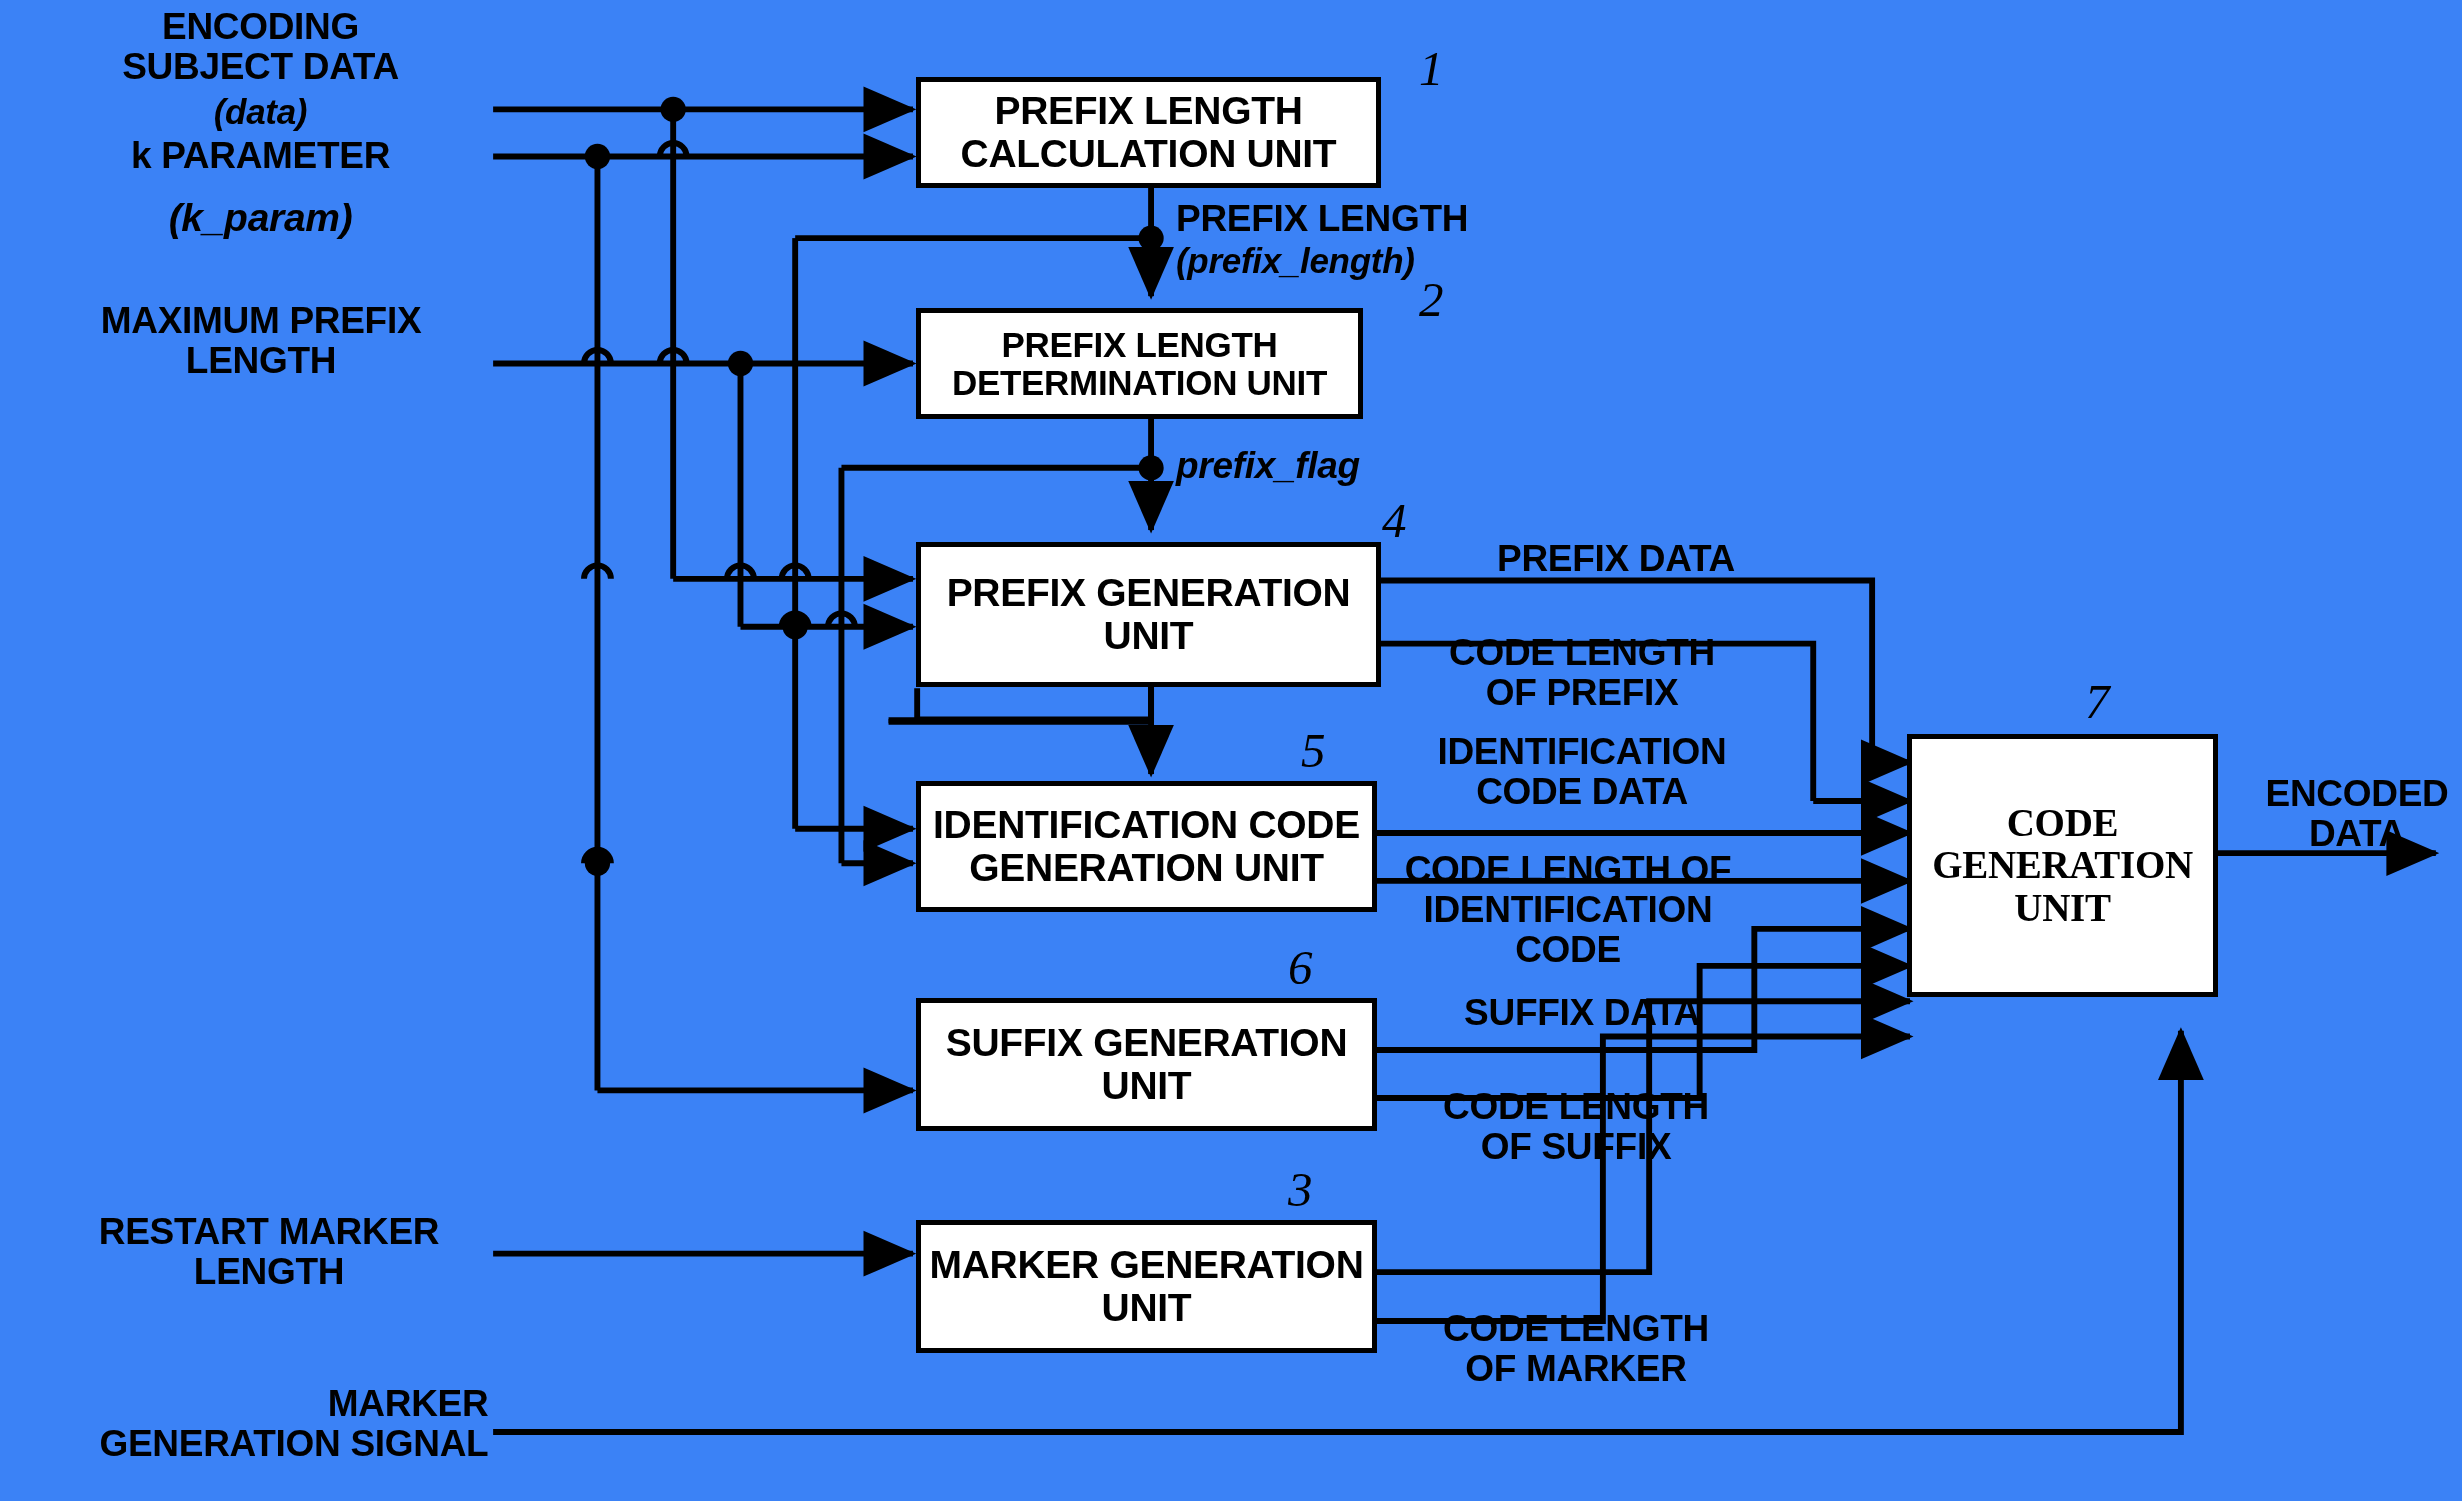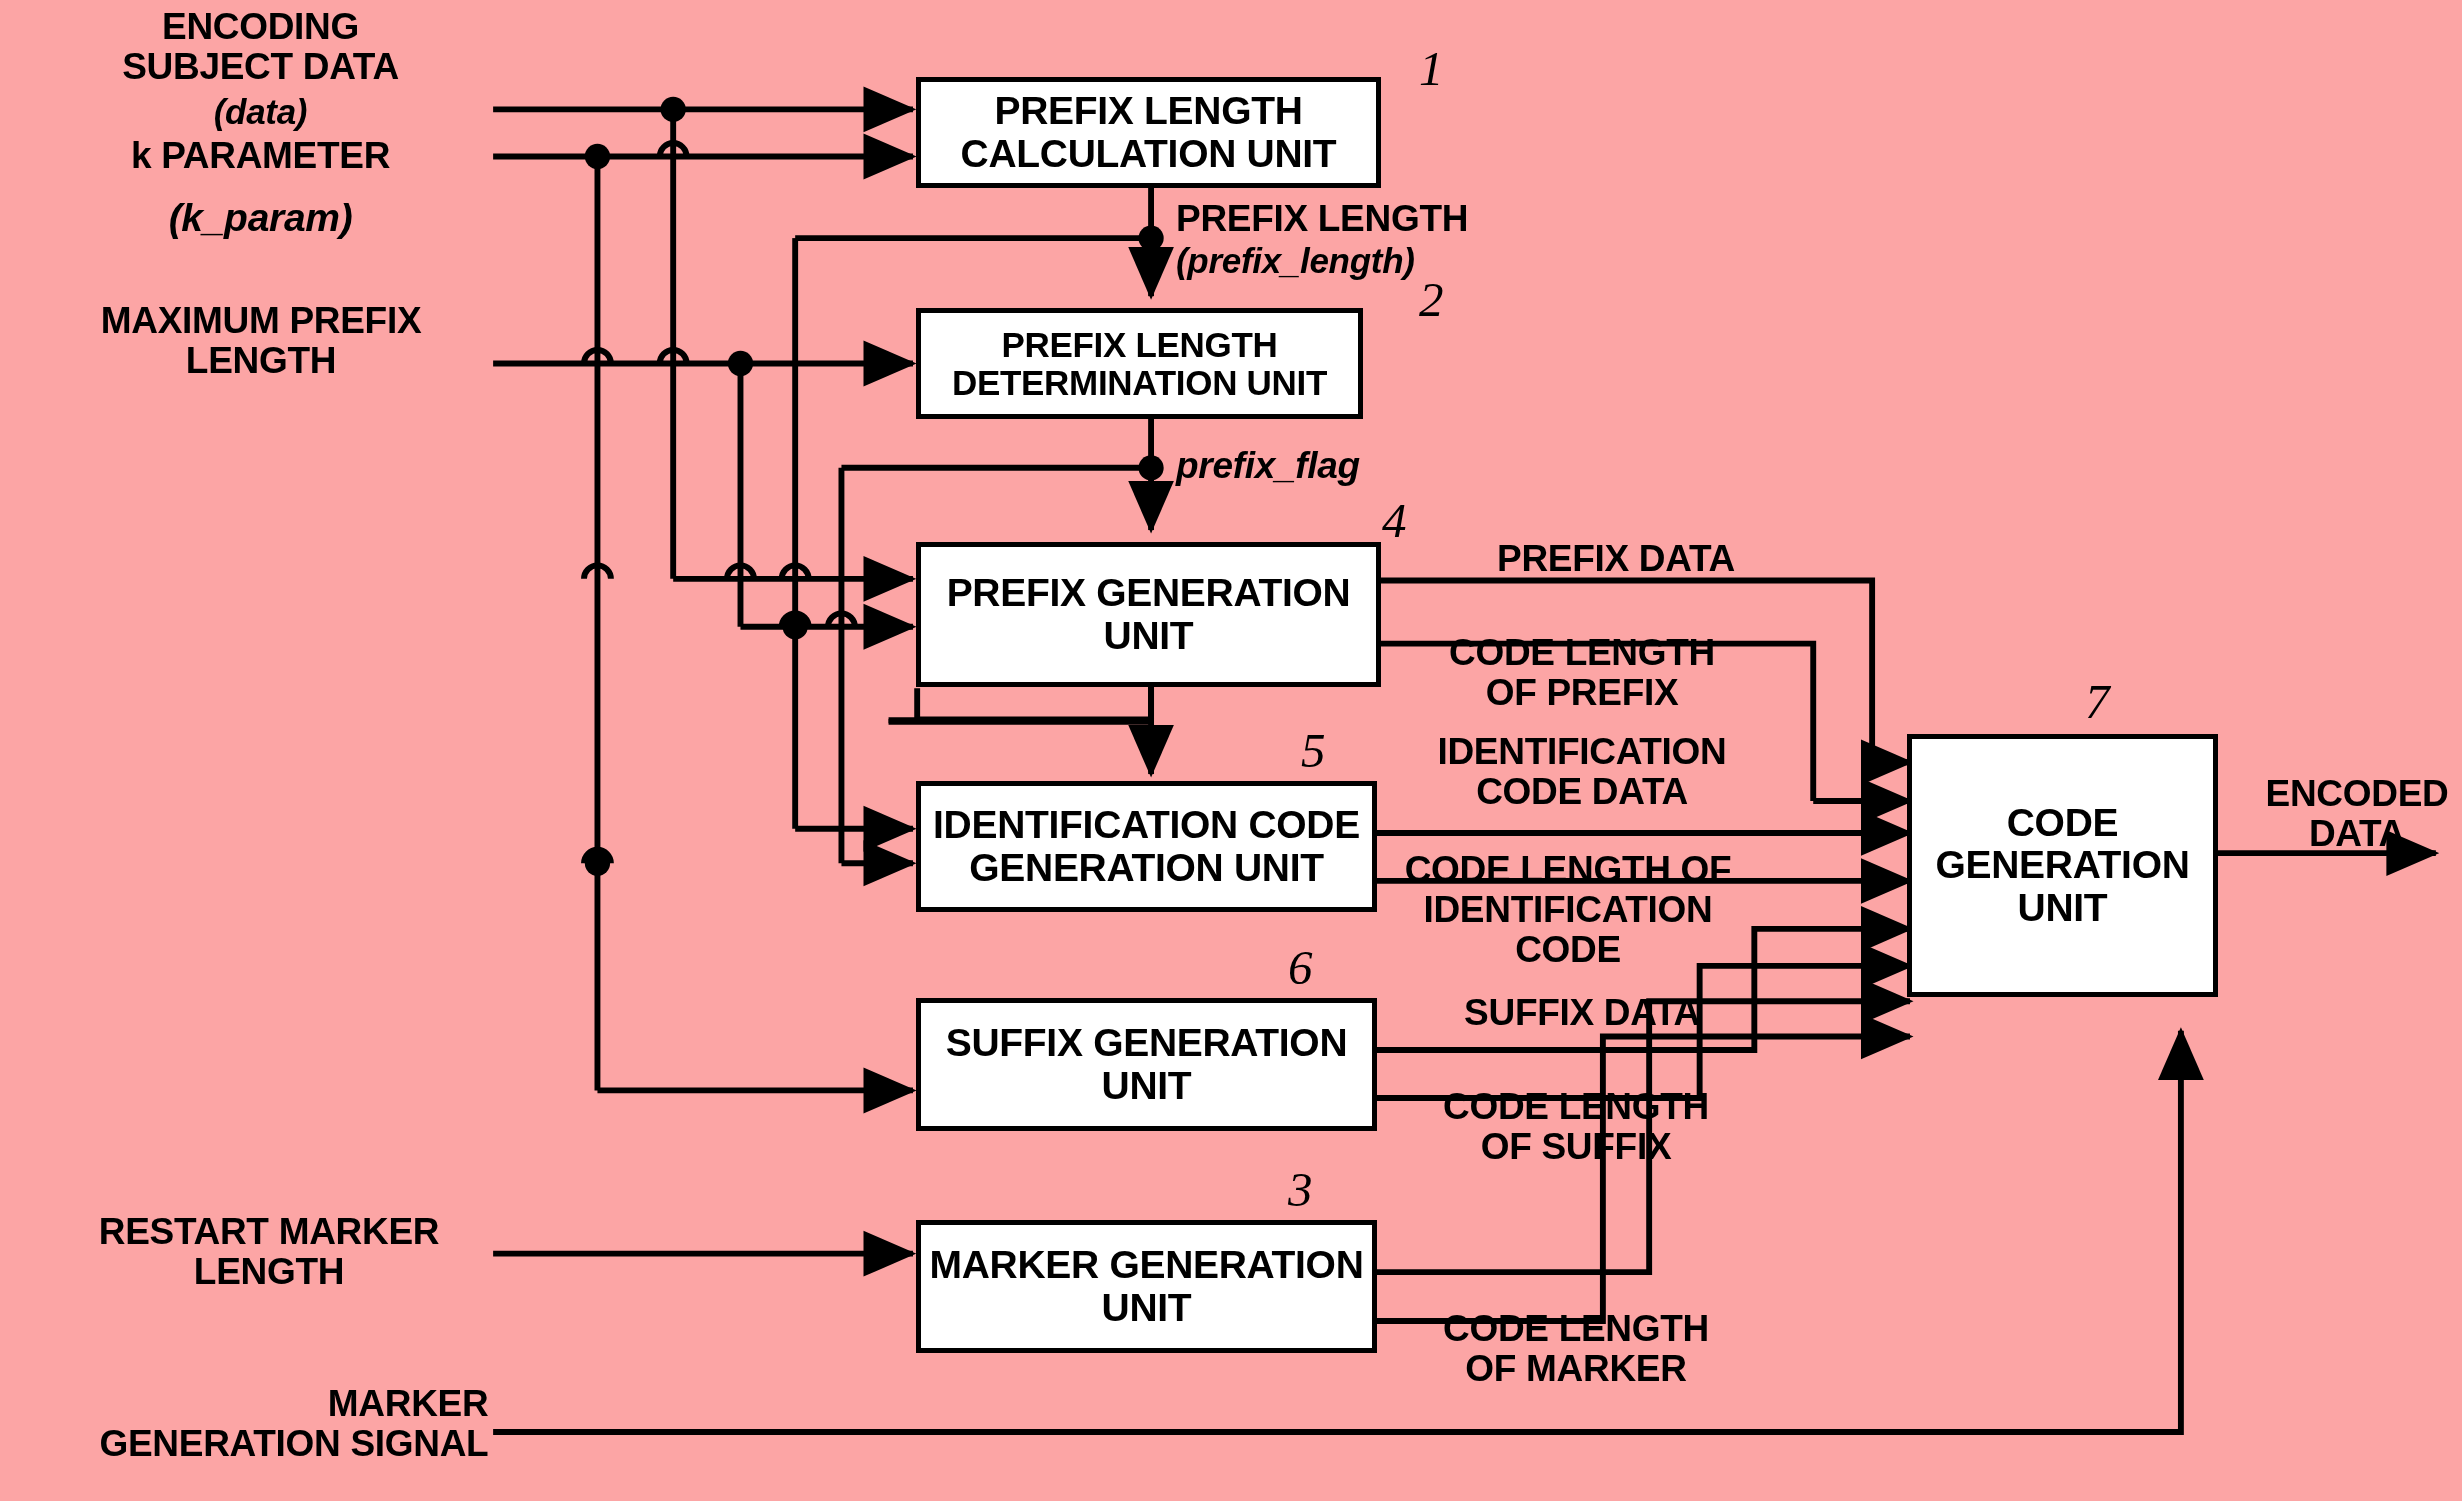--- a/index.html
+++ b/index.html
@@ -4,21 +4,21 @@
 <style>
   html, body {
     margin: 0;
     padding: 0;
     background: #ffffff;
   }
   #stage {
     position: relative;
     width: 2462px;
     height: 1501px;
-    background: #fca5a5;
+    background: #3b82f6;
     overflow: hidden;
     font-family: "Liberation Sans", sans-serif;
   }
   svg.wires {
     position: absolute;
     left: 0; top: 0;
     width: 2462px;
     height: 1501px;
   }
   .blk {
@@ -197,21 +197,21 @@
   <div class="num" style="left:1301px; top:722px;">5</div>
 
   <div class="blk" style="left:916px; top:998px; width:461px; height:133px; font-size:39px;">SUFFIX
 GENERATION UNIT</div>
   <div class="num" style="left:1288px; top:939px;">6</div>
 
   <div class="blk" style="left:916px; top:1220px; width:461px; height:133px; font-size:39px;">MARKER
 GENERATION UNIT</div>
   <div class="num" style="left:1288px; top:1161px;">3</div>
 
-  <div class="blk" style="left:1907px; top:734px; width:311px; height:263px; font-size:39px;">CODE
+  <div class="blk" style="left:1907px; top:734px; width:311px; height:263px; font-size:39px;font-family:Liberation Serif, serif;">CODE
 GENERATION
 UNIT</div>
   <div class="num" style="left:2085px; top:673px;">7</div>
 
   <div class="lbl lt" style="left:1176px; top:199px; width:387px; font-size:37px;">PREFIX LENGTH</div>
   <div class="lbl lt it" style="left:1176px; top:242px; width:387px; font-size:35px;">(prefix_length)</div>
 
   <div class="lbl lt it" style="left:1176px; top:446px; width:337px; font-size:37px;">prefix_flag</div>
 
   <div class="lbl" style="left:1397px; top:539px; width:438px; font-size:37px;">PREFIX DATA</div>

